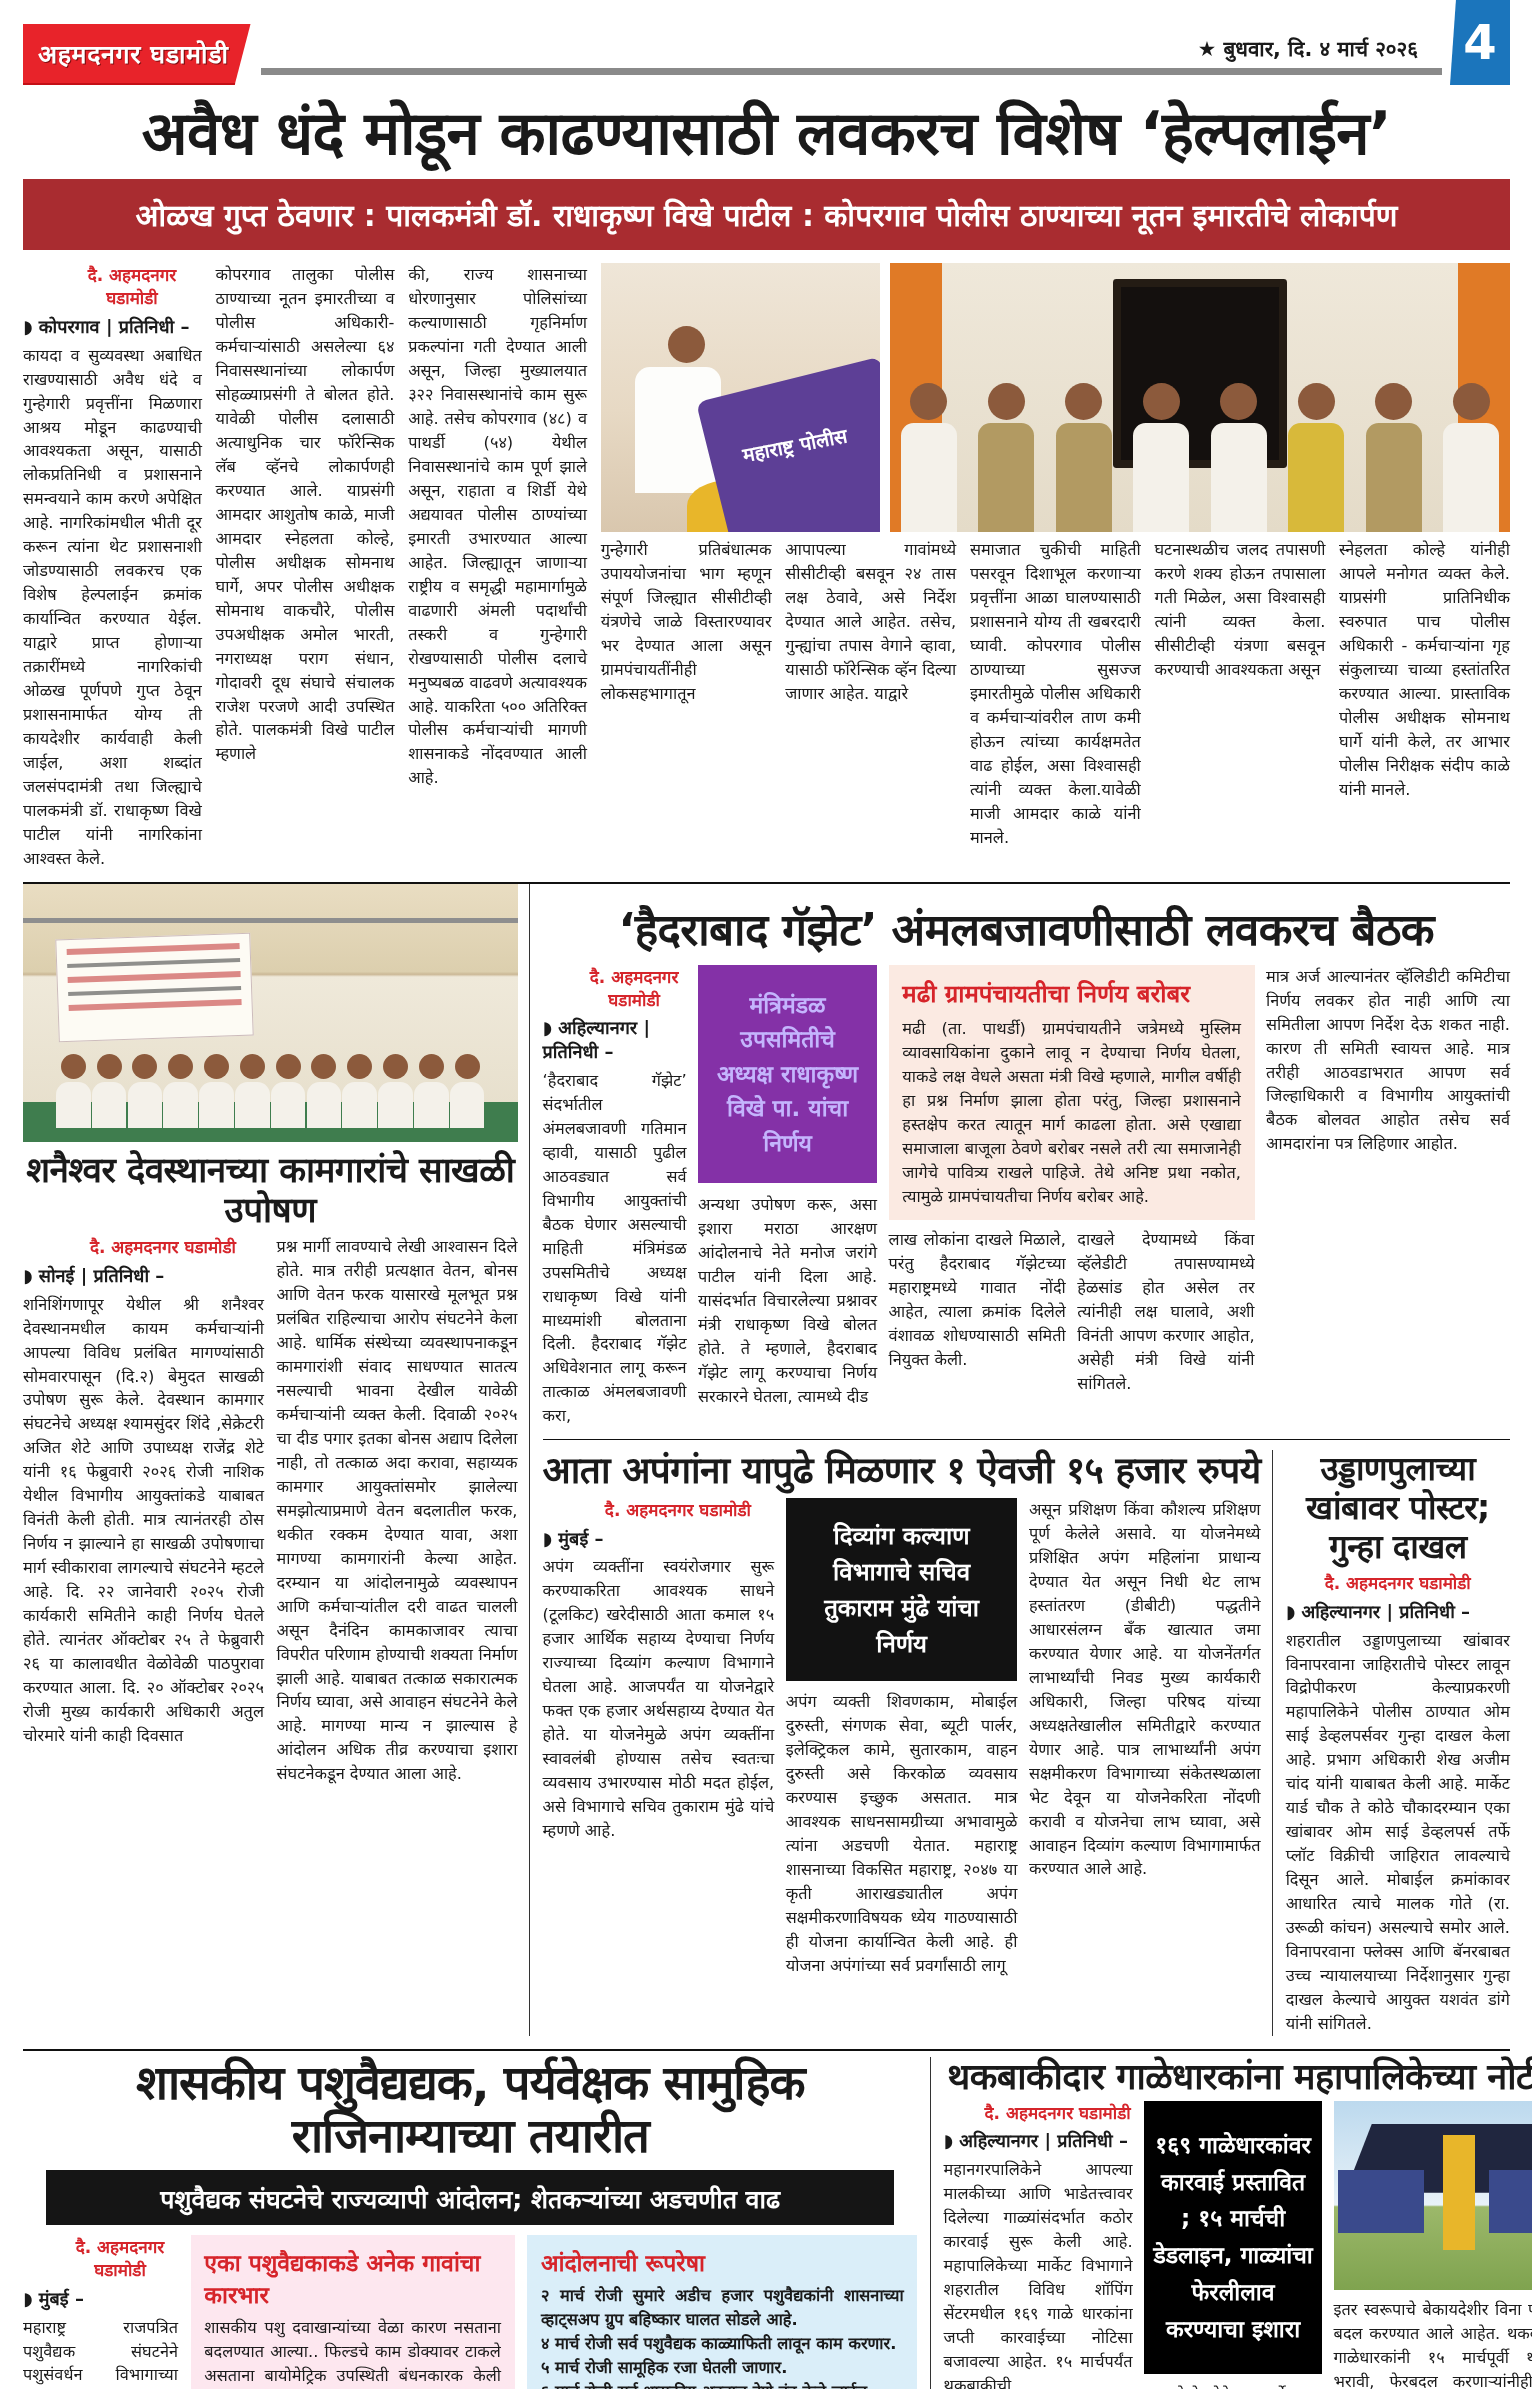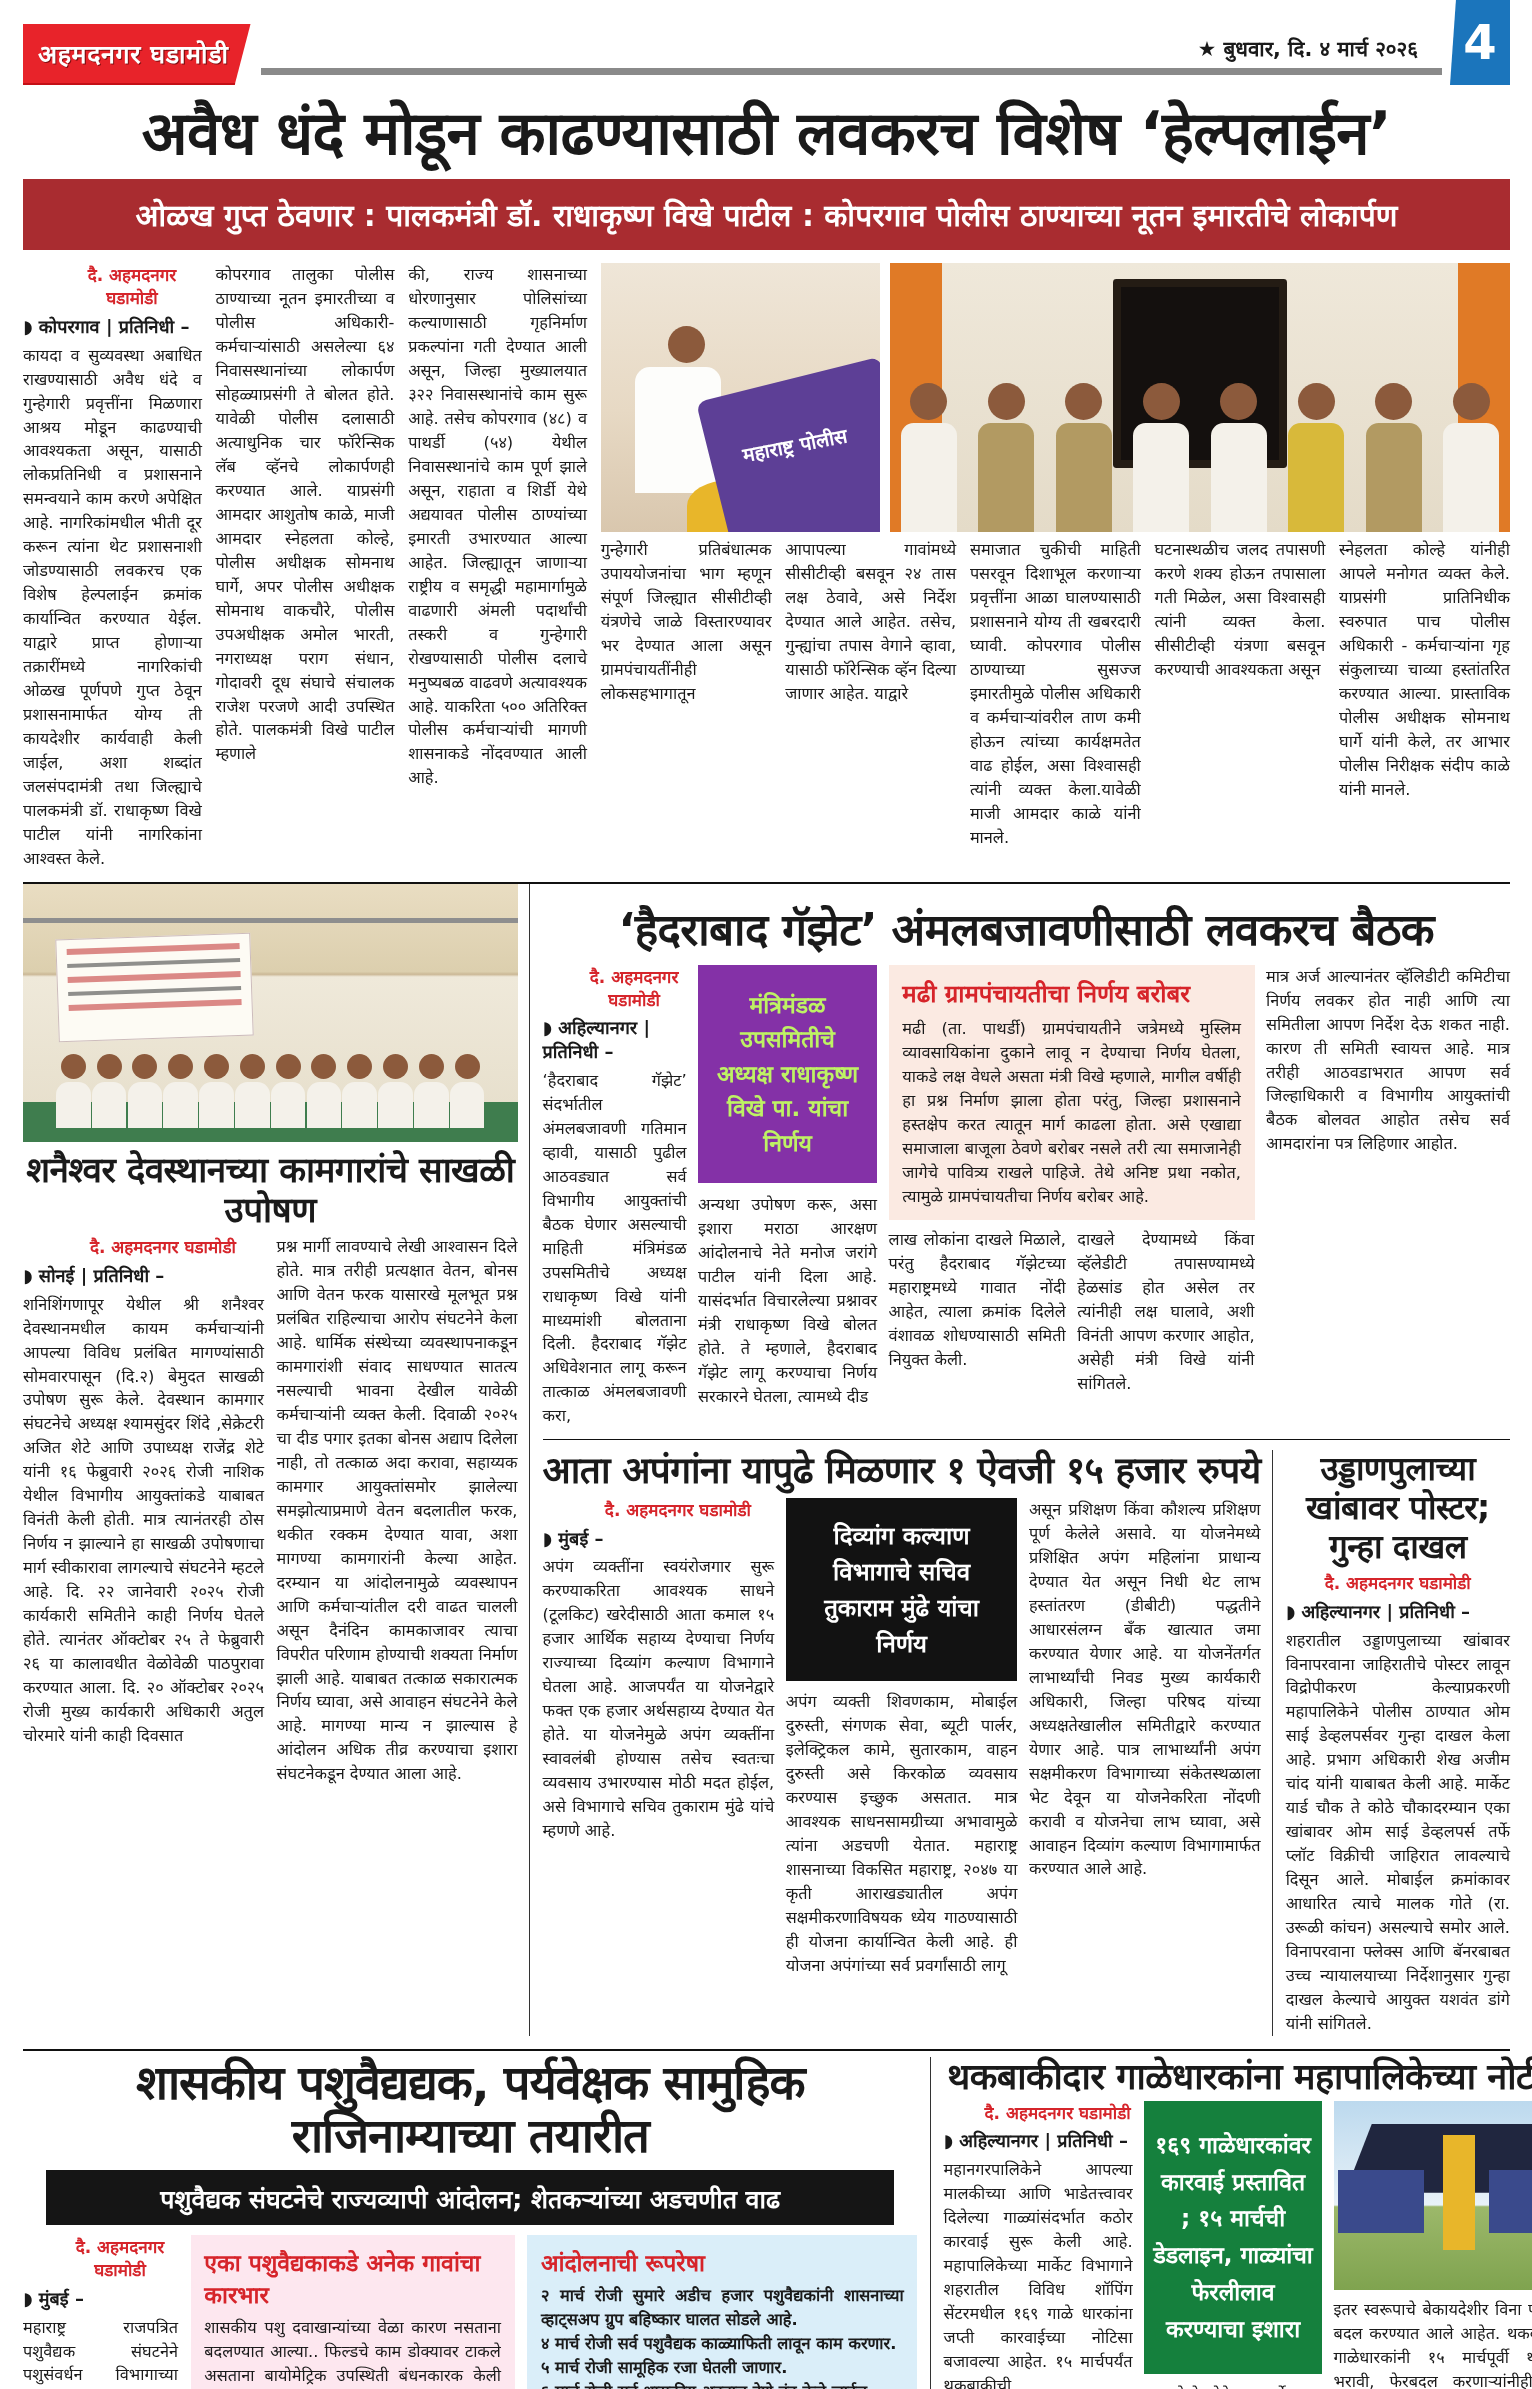--- a/index.html
+++ b/index.html
@@ -83,21 +83,21 @@
   .shani-cols { display:flex; gap:12.6px; }
   .shani-cols .ncol{ flex:1; }
 
   .r4right { flex:1; padding-left:12.6px; }
   .gaz-h { font-size:44px; text-align:center; padding-top:21px; }
   .gaz-body { display:flex; gap:11.5px; margin-top:10.3px; padding-bottom:10.3px; border-bottom:1.7px solid #111; }
   .gaz-c1 { flex:0 0 144px; }
   .gaz-c2 { flex:0 0 179px; }
   .gaz-c3 { flex:0 0 366px; }
   .gaz-c4 { flex:1; }
-  .pbox { background:#8431a7; color:#bef264; font-weight:bold; font-size:23px; text-align:center;
+  .pbox { background:#8431a7; color:#c4b5fd; font-weight:bold; font-size:23px; text-align:center;
     padding:23px 10.3px; line-height:1.5; margin-bottom:10.3px; }
   .madhibox { background:#fbeae2; padding:11.5px 13.7px; }
   .madhibox h4 { color:#d6242a; font-size:24px; margin-bottom:8px; font-weight:bold; }
   .gaz-minis { display:flex; gap:11.5px; margin-top:8px; }
   .gaz-minis .ncol { flex:1; }
 
   .r4bottom { display:flex; margin-top:10.3px; }
   .disabled-sec { flex:1.82; border-right:1.1px solid #333; padding-right:11.5px; }
   .dis-h { font-size:37px; text-align:center; margin-bottom:6.9px; white-space:nowrap; }
   .dis-cols { display:flex; gap:11.5px; }
@@ -121,21 +121,21 @@
   .pinkbox h4, .bluebox h4 { color:#d6242a; font-size:23px; font-weight:bold; margin-bottom:6.9px; }
   .bluebox { background:#daeef9; padding:10.3px 13.7px; flex:1; }
   .bluebox .btxt { font-weight:bold; }
 
   .stalls { flex:1; padding-left:12.6px; }
   .stalls-h { font-size:36px; text-align:center; margin-bottom:3.4px; }
   .stalls-body { display:flex; gap:11.5px; }
   .stalls-c1 { flex:0 0 189px; }
   .stalls-c2 { flex:0 0 178px; }
   .stalls-c3 { flex:1; }
-  .cyanbox { background:#15803d; color:#fff; font-weight:bold; font-size:23px; text-align:center;
+  .cyanbox { background:#000000; color:#fff; font-weight:bold; font-size:23px; text-align:center;
     padding:26px 9.2px; line-height:1.6; margin-bottom:9.2px; }
 </style>
 </head>
 <body>
 
 <div class="page">
 
   <div class="hdr">
     <div class="masthead">अहमदनगर घडामोडी</div>
     <div class="hdr-line"></div>

